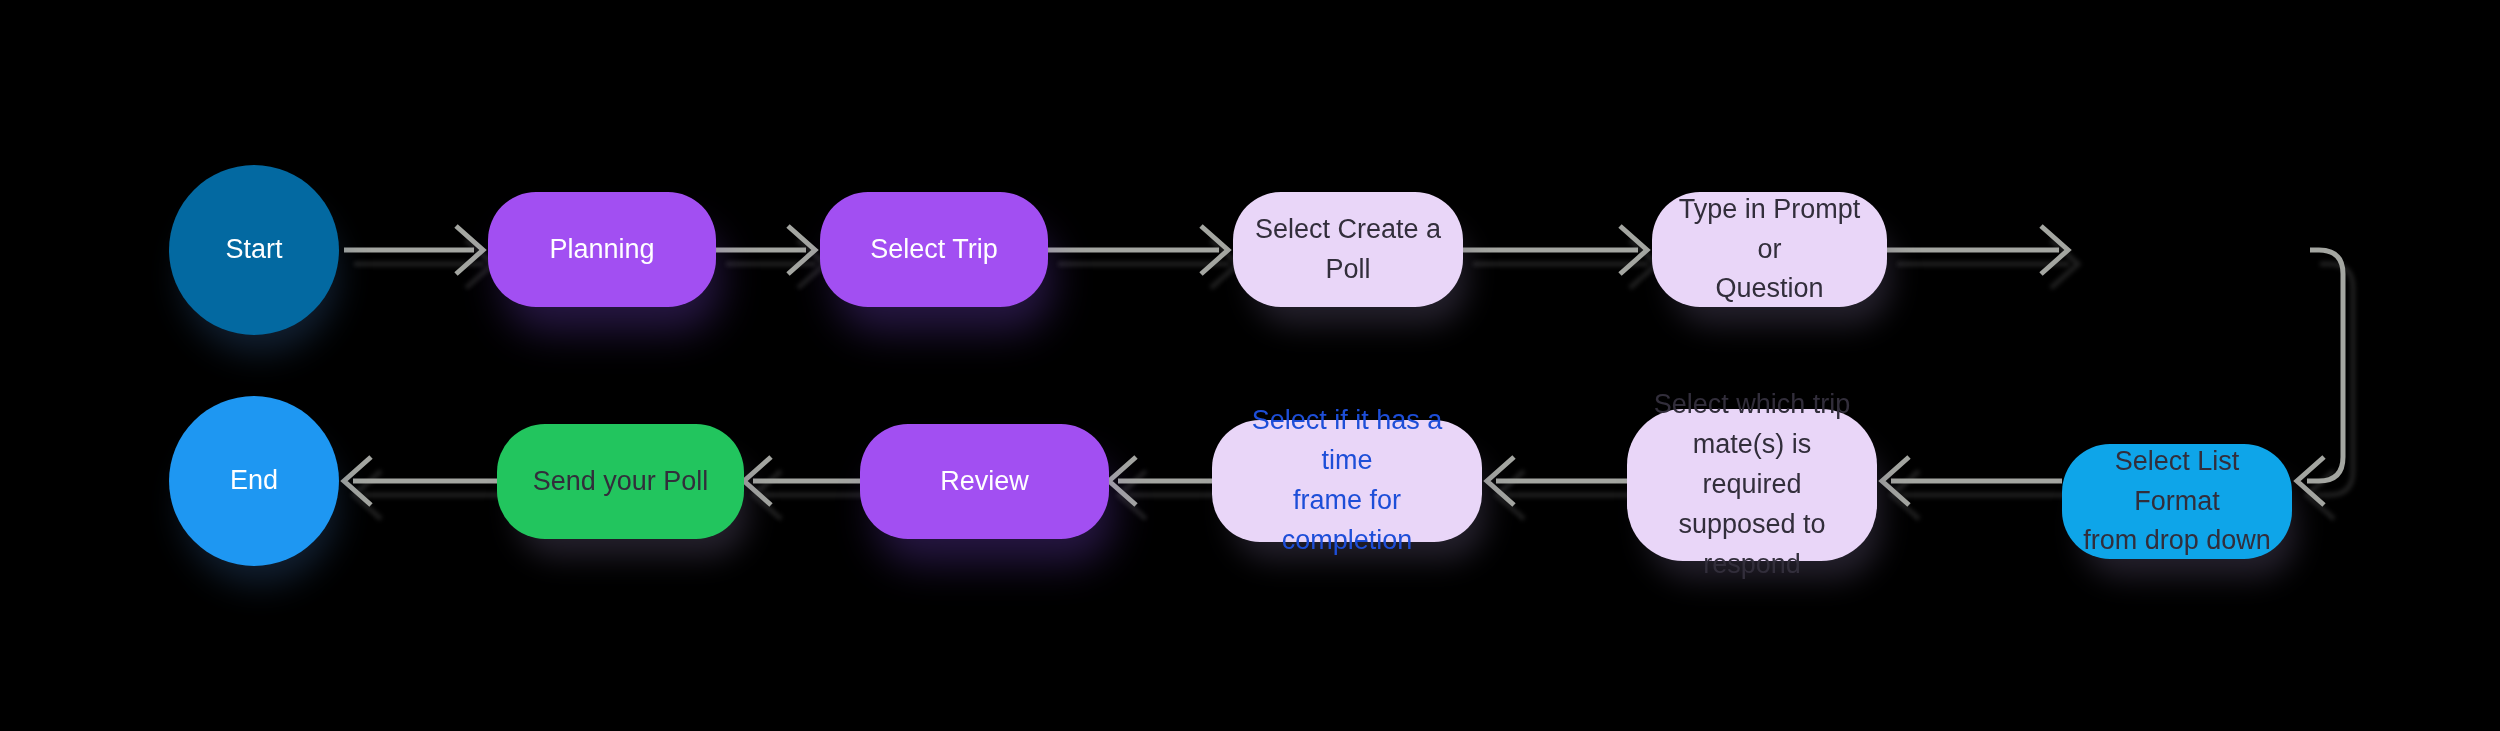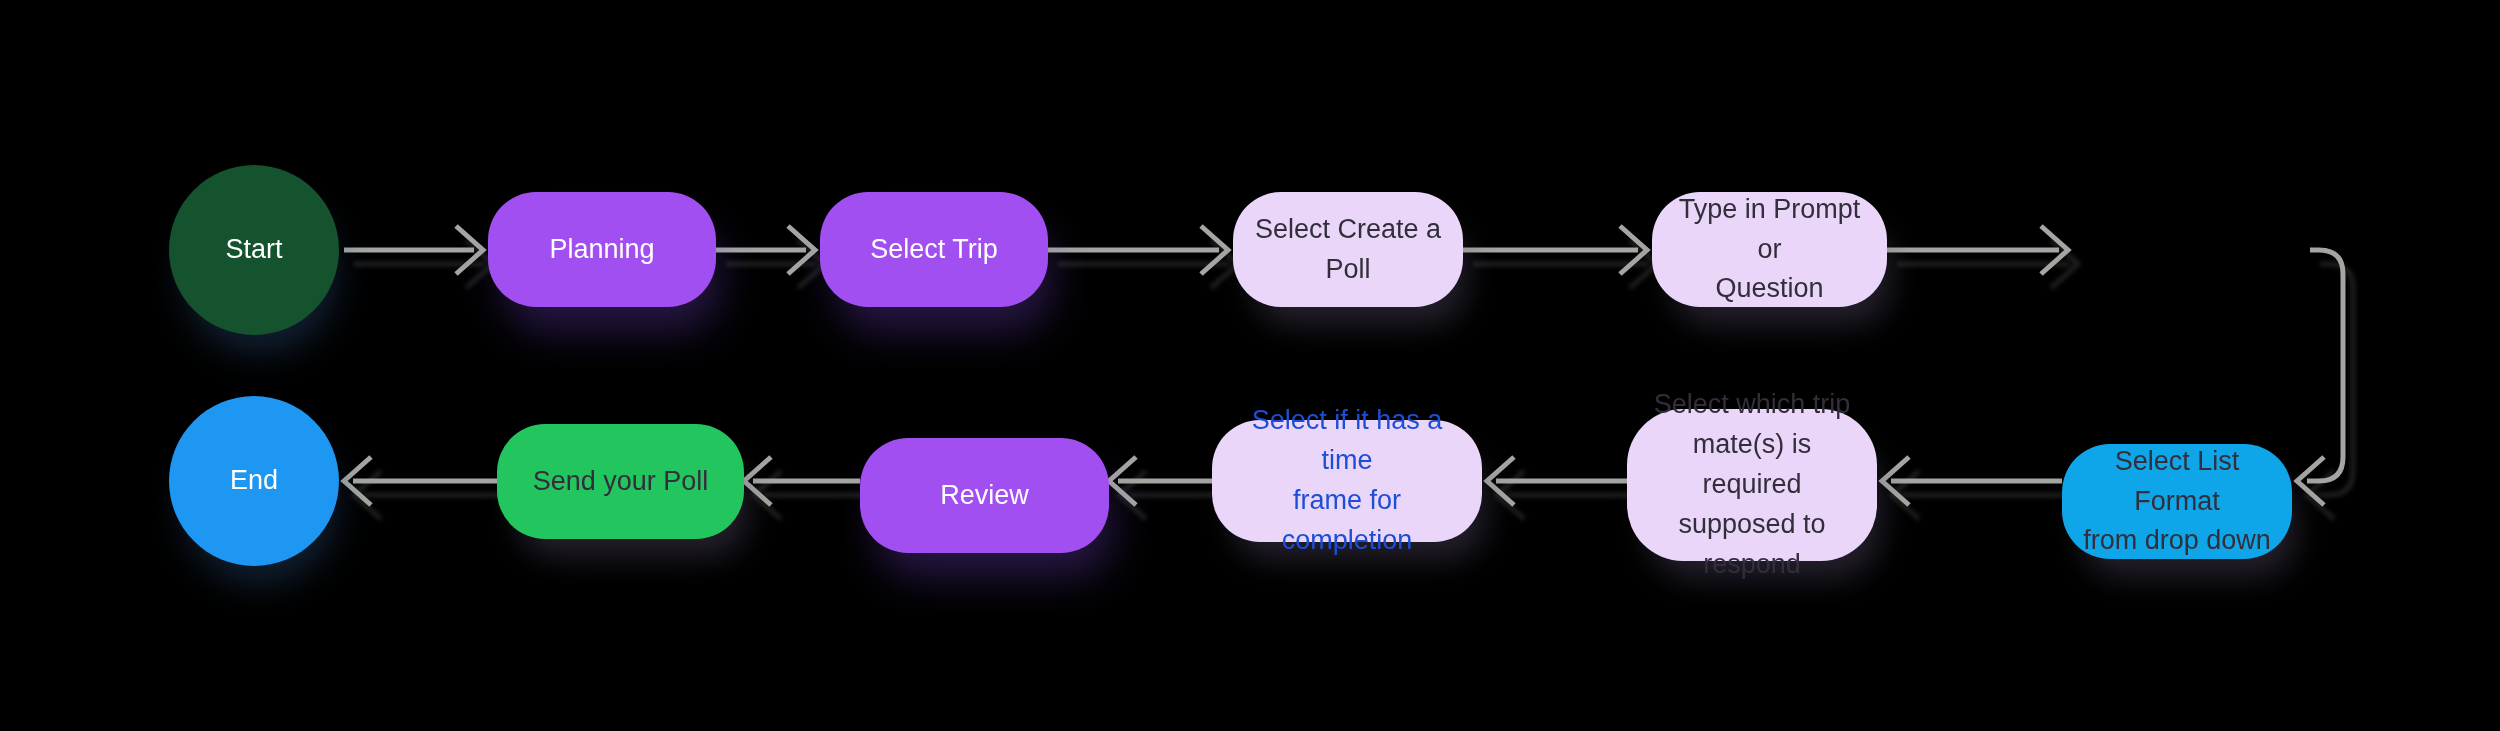--- a/index.html
+++ b/index.html
@@ -80,21 +80,21 @@
     <g>
       <line x1="860" y1="481" x2="753" y2="481"></line>
       <polyline points="771,457 744,481 771,505"></polyline>
     </g>
     <g>
       <line x1="497" y1="481" x2="353" y2="481"></line>
       <polyline points="371,457 344,481 371,505"></polyline>
     </g>
   </svg>
 
-  <div class="node circle fill-blue" style="left: 169px; top: 165px; width: 170px; height: 170px; background: #14532d; color: rgb(255, 255, 255);">
+  <div class="node circle fill-blue" style="left: 169px; top: 165px; width: 170px; height: 170px; background: #0369a1; color: rgb(255, 255, 255);">
     <span>Start</span>
   </div>
 
   <div class="node rounded fill-purple" style="left: 488px; top: 192px; width: 228px; height: 115px; background: rgb(162, 79, 242); color: rgb(255, 255, 255);">
     <span>Planning</span>
   </div>
 
   <div class="node rounded fill-purple" style="left: 820px; top: 192px; width: 228px; height: 115px; background: rgb(162, 79, 242); color: rgb(255, 255, 255);">
     <span>Select Trip</span>
   </div>
@@ -119,21 +119,21 @@
     <span>Select which trip
 mate(s) is required
 supposed to respond</span>
   </div>
 
   <div class="node rounded fill-lav" style="left: 1212px; top: 420px; width: 270px; height: 122px; background: rgb(233, 214, 248); color: #1d4ed8;">
     <span>Select if it has a time
 frame for completion</span>
   </div>
 
-  <div class="node rounded fill-purple" style="left: 860px; top: 424px; width: 249px; height: 115px; background: rgb(162, 79, 242); color: rgb(255, 255, 255); margin-top: 14px;">
+  <div class="node rounded fill-purple" style="left: 860px; top: 424px; width: 249px; height: 115px; background: rgb(162, 79, 242); color: rgb(255, 255, 255);">
     <span>Review</span>
   </div>
 
   <div class="node rounded fill-lav" style="left: 497px; top: 424px; width: 247px; height: 115px; background: #22c55e; color: rgb(50, 46, 59);">
     <span>Send your Poll</span>
   </div>
 
   <div class="node circle fill-blue" style="left: 169px; top: 396px; width: 170px; height: 170px; background: rgb(30, 151, 242); color: rgb(255, 255, 255);">
     <span>End</span>
   </div>

